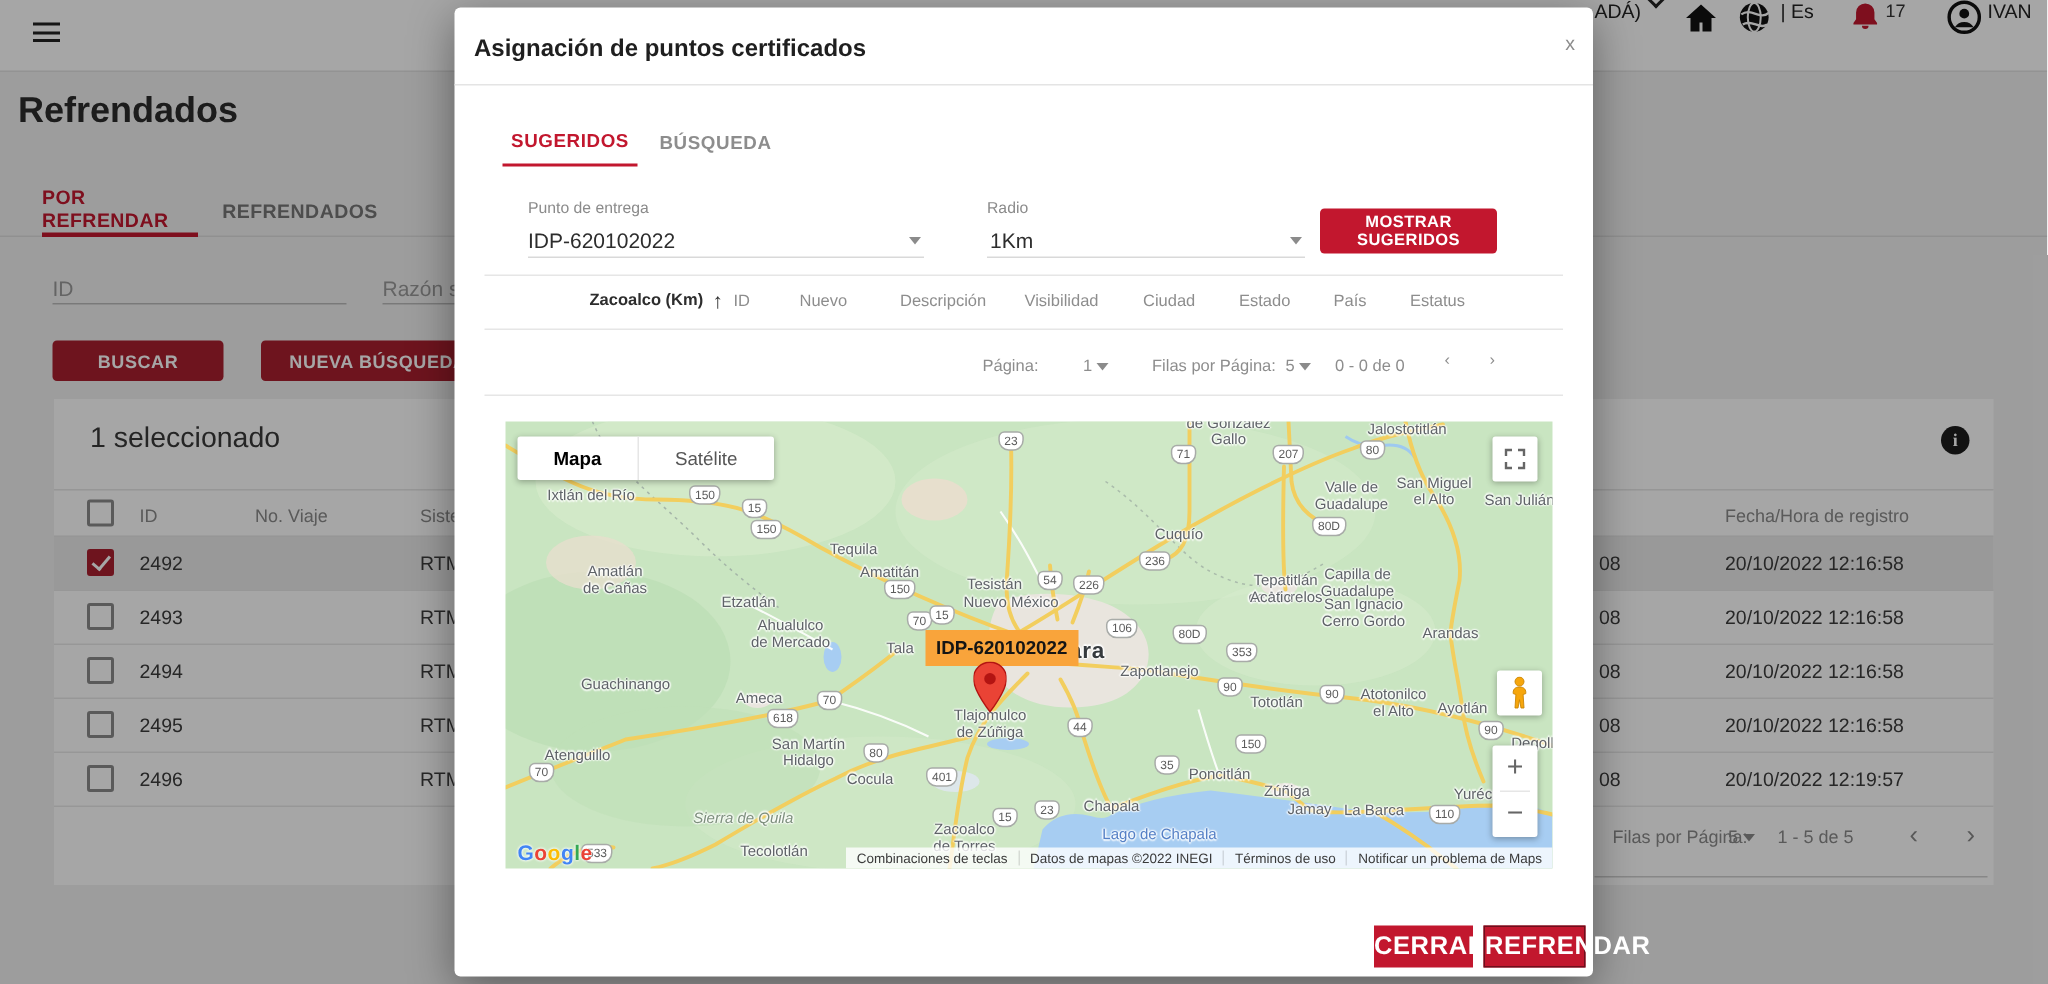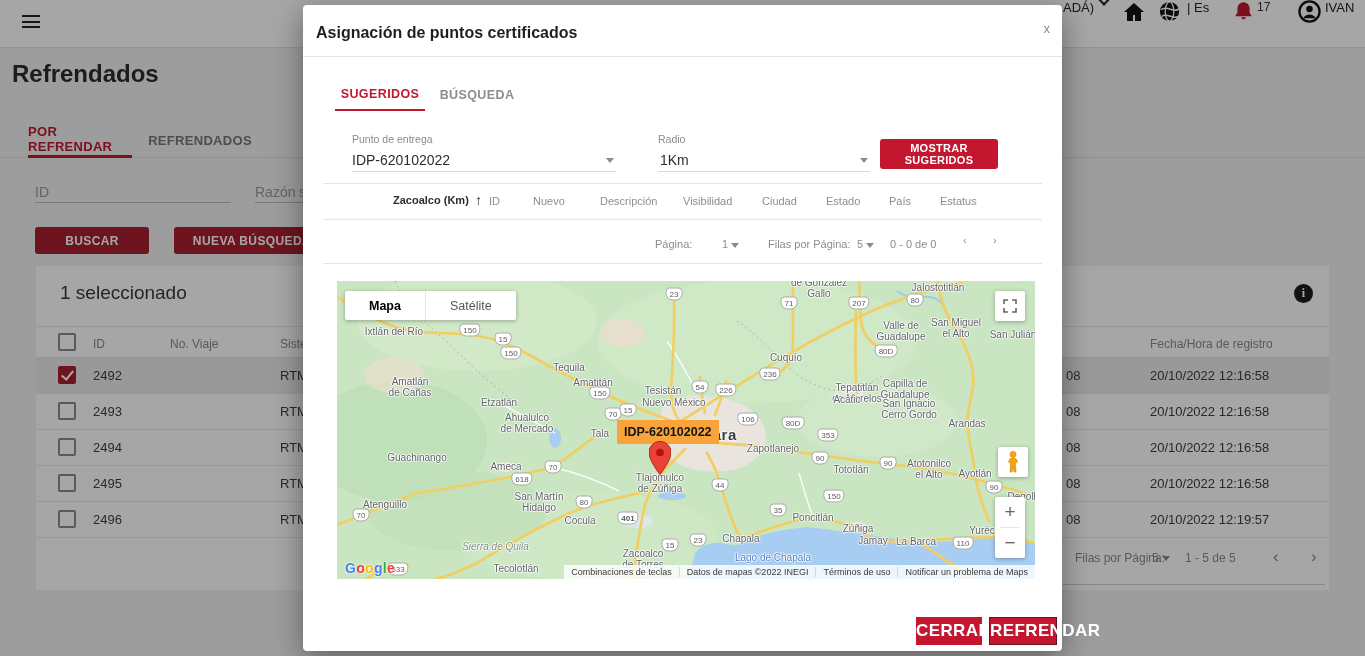--- a/index.html
+++ b/index.html
@@ -370,21 +370,21 @@
       <div id="map-shields">
           <span class="shield" style="left: 133px; top: 49px;">150</span>
           <span class="shield" style="left: 166px; top: 58px;">15</span>
           <span class="shield" style="left: 174px; top: 72px;">150</span>
           <span class="shield" style="left: 263px; top: 112px;">150</span>
           <span class="shield" style="left: 276px; top: 133px;">70</span>
           <span class="shield" style="left: 291px; top: 129px;">15</span>
           <span class="shield" style="left: 216px; top: 186px;">70</span>
           <span class="shield" style="left: 185px; top: 198px;">618</span>
           <span class="shield" style="left: 247px; top: 221px;">80</span>
-          <span class="shield" style="left: 291px; top: 237px; font-weight: bold;">401</span>
+          <span class="shield" style="left: 291px; top: 237px;">401</span>
           <span class="shield" style="left: 333px; top: 264px;">15</span>
           <span class="shield" style="left: 361px; top: 259px;">23</span>
           <span class="shield" style="left: 383px; top: 204px;">44</span>
           <span class="shield" style="left: 441px; top: 229px;">35</span>
           <span class="shield" style="left: 626px; top: 262px;">110</span>
           <span class="shield" style="left: 483px; top: 177px;">90</span>
           <span class="shield" style="left: 551px; top: 182px;">90</span>
           <span class="shield" style="left: 657px; top: 206px;">90</span>
           <span class="shield" style="left: 491px; top: 154px;">353</span>
           <span class="shield" style="left: 497px; top: 215px;">150</span>

